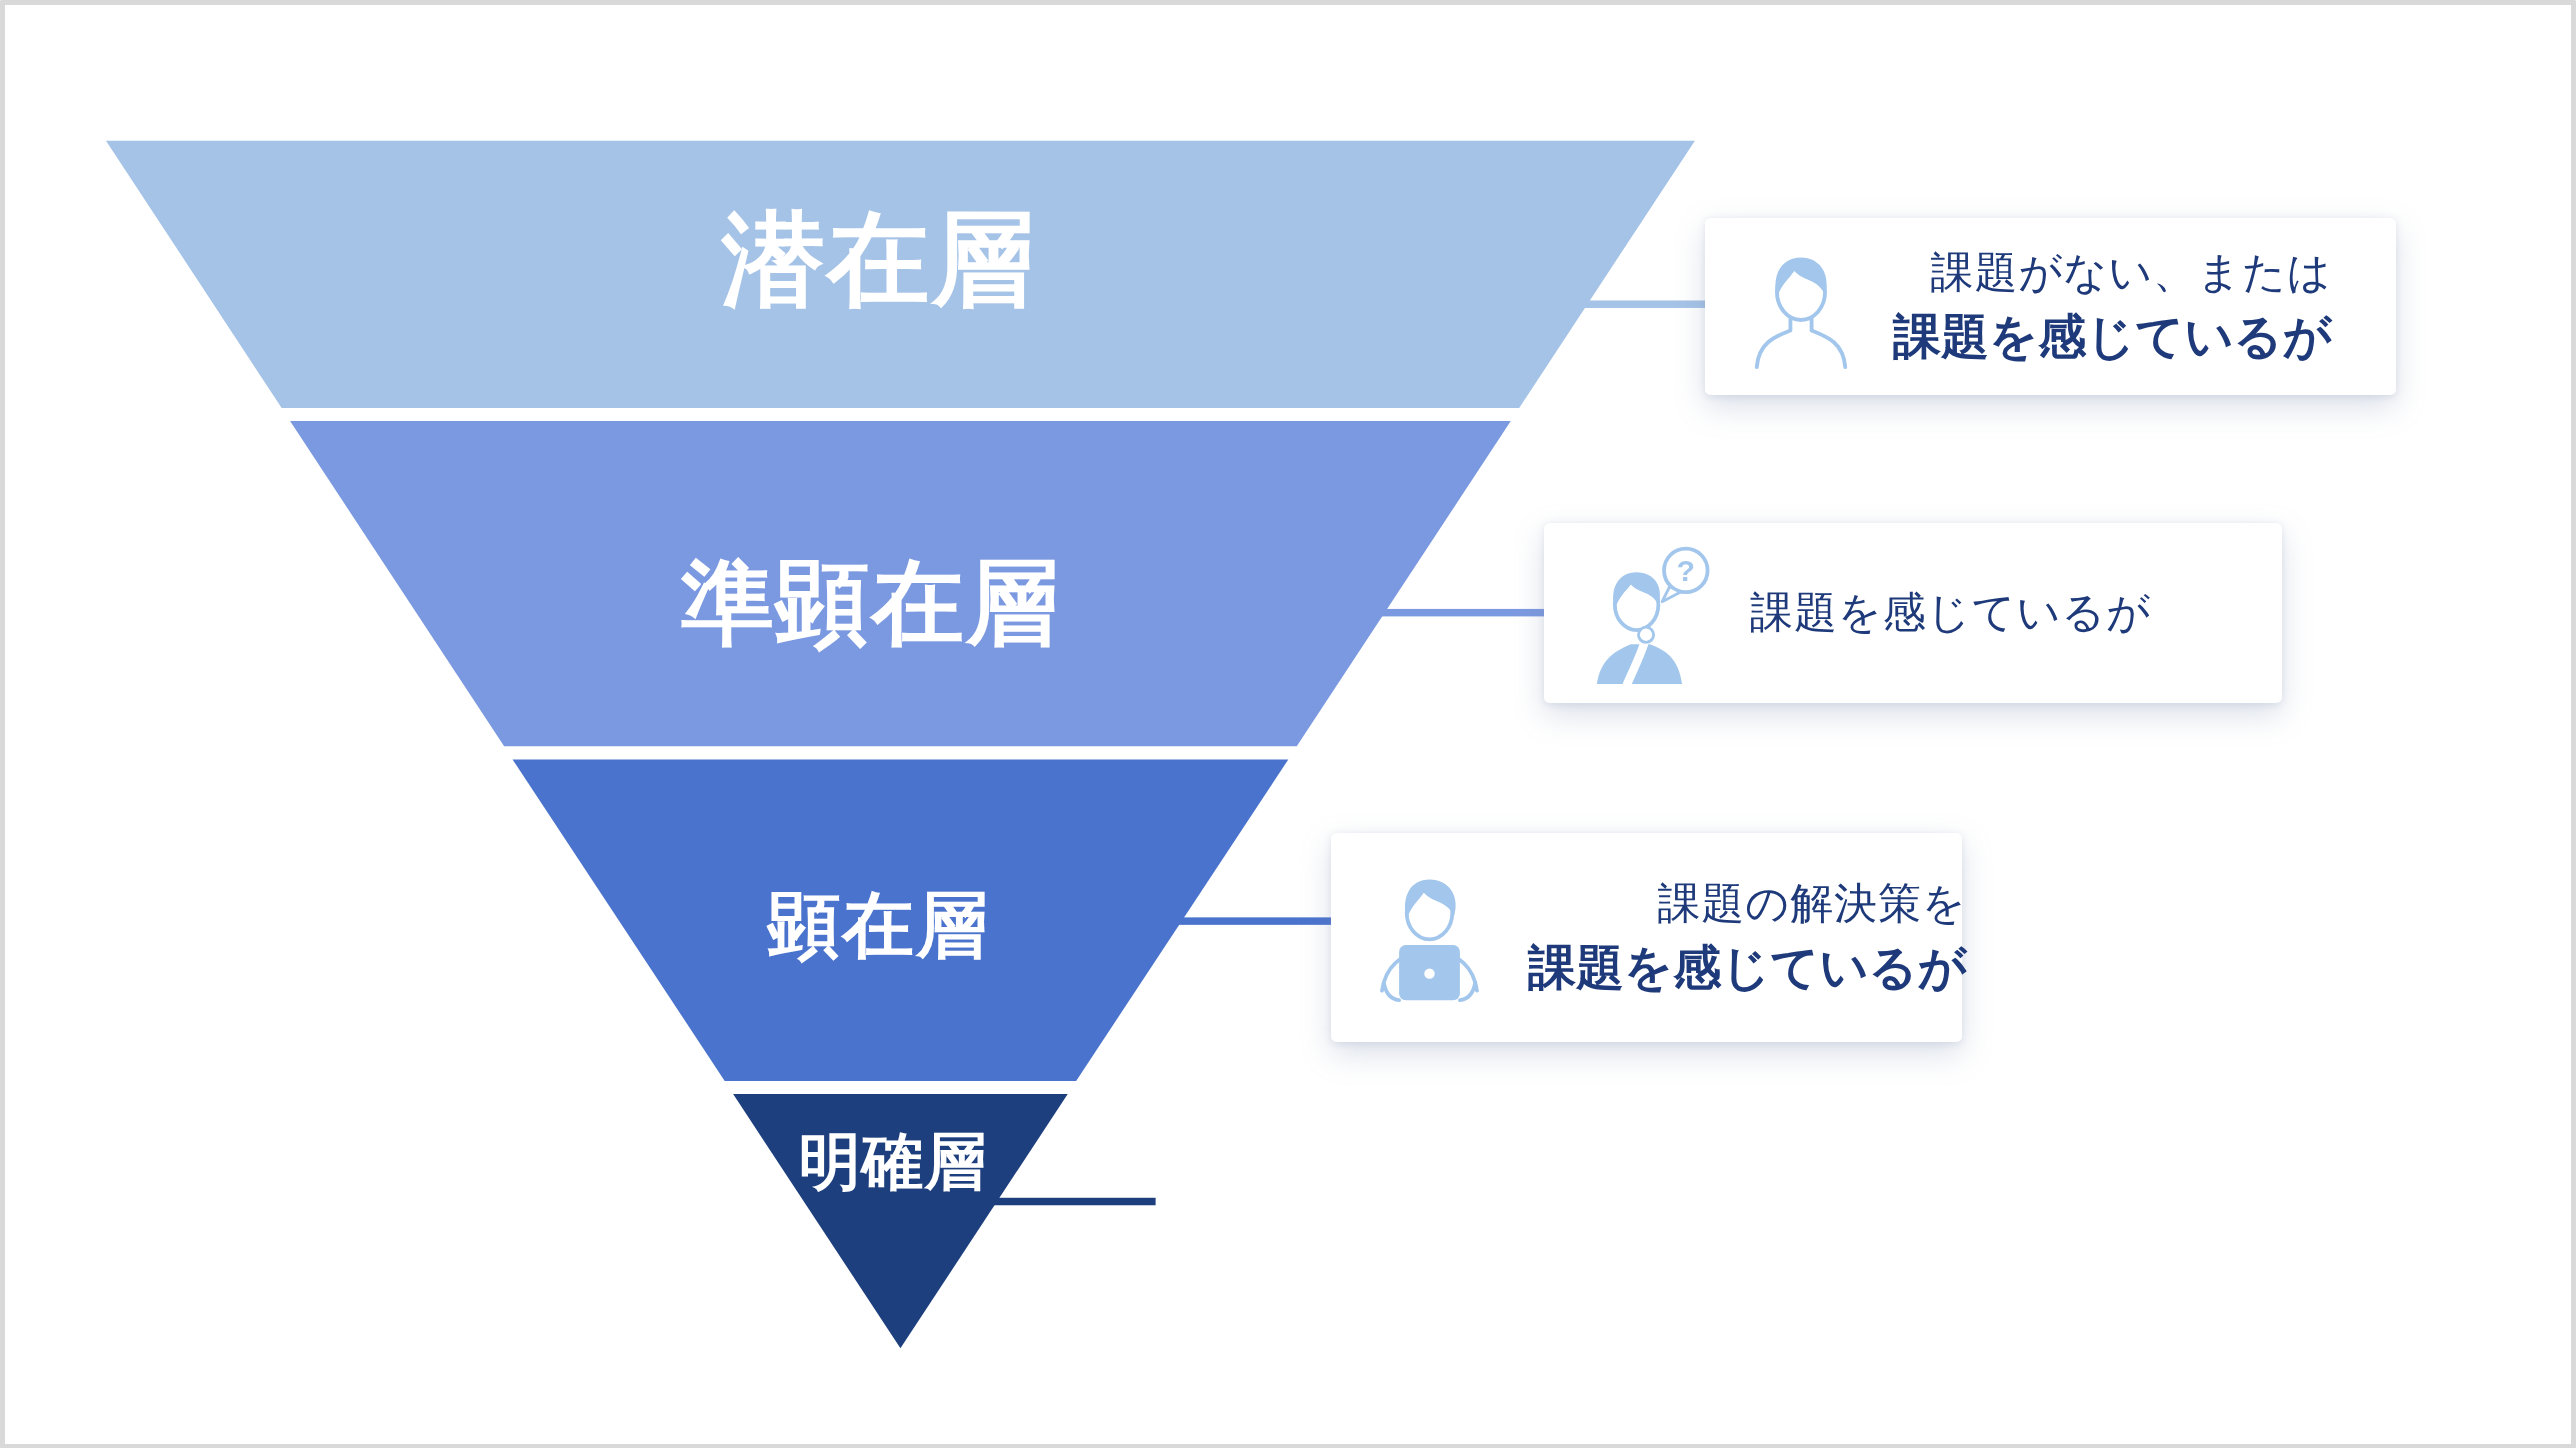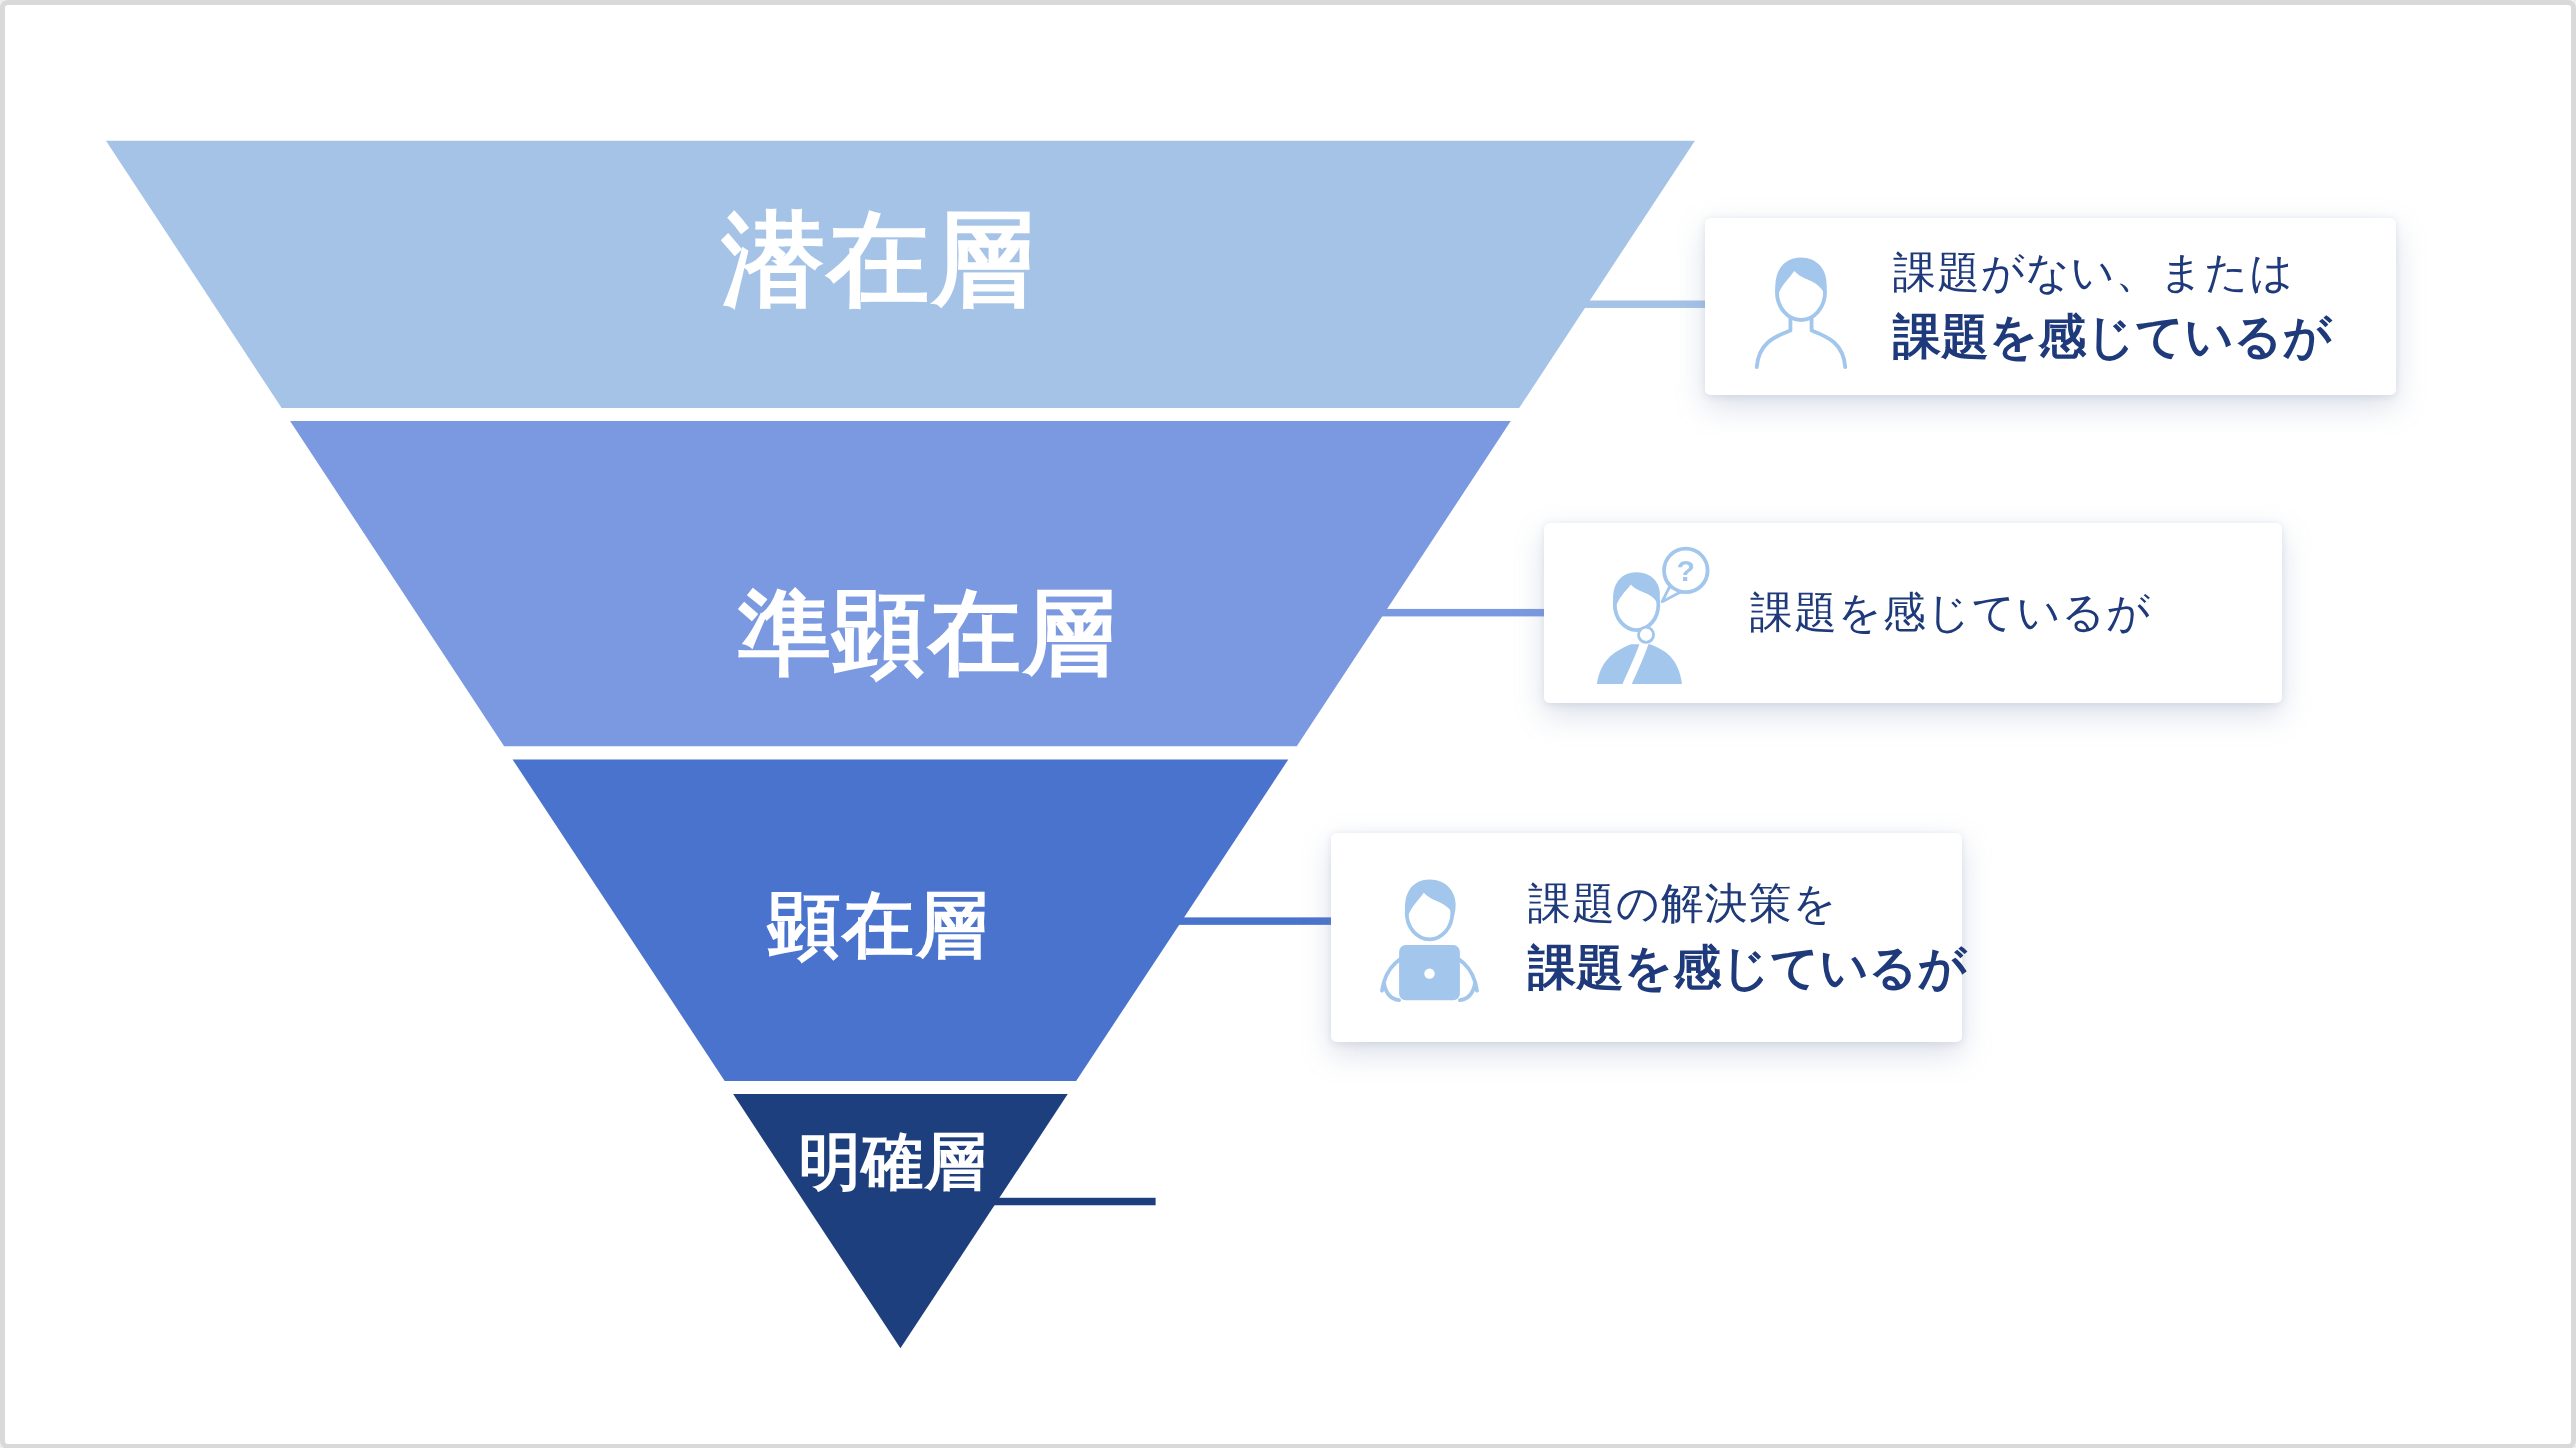--- a/index.html
+++ b/index.html
@@ -1,37 +1,38 @@
 <!DOCTYPE html>
 <html style="font-size:15px"><head>
 <meta charset="utf-8">
 <style>
   html,body{margin:0;padding:0;background:#eeeeee;}
   .canvas{
     position:relative;
     width:2576px;height:1449px;
     background:#ffffff;
     border:5.6px solid #d9d9d9;
-    border-radius:8px;
+    border-radius:2px;
     box-sizing:border-box;
     overflow:hidden;
     font-family:"Liberation Sans", sans-serif;
+    text-align:right;
   }
   .funnel-svg{position:absolute;left:0;top:0;width:2576px;height:1449px;}
   .layer-label{
     position:absolute;
     transform:translate(-50%,-50%);
     color:#ffffff;
     font-weight:700;
     white-space:nowrap;
     letter-spacing:1.9px;
     line-height:1;
   }
   .layer-label.l1{left:874px;top:254px;font-size:103px;}
-  .layer-label.l2{left:923px;top:598px;font-size:93px;margin-top:30px;}
+  .layer-label.l2{left:866px;top:598px;font-size:93px;}
   .layer-label.l3{left:874px;top:920px;font-size:72px;}
   .layer-label.l4{left:888px;top:1157px;font-size:62px;letter-spacing:0.9px;}
   .callout{
     position:absolute;
     background:#ffffff;
     border-radius:5.6px;
     box-shadow:0 11.2px 30px rgba(125,145,175,0.28), 0 1.9px 7.5px rgba(125,145,175,0.18);
     display:flex;
     align-items:center;
     box-sizing:border-box;

